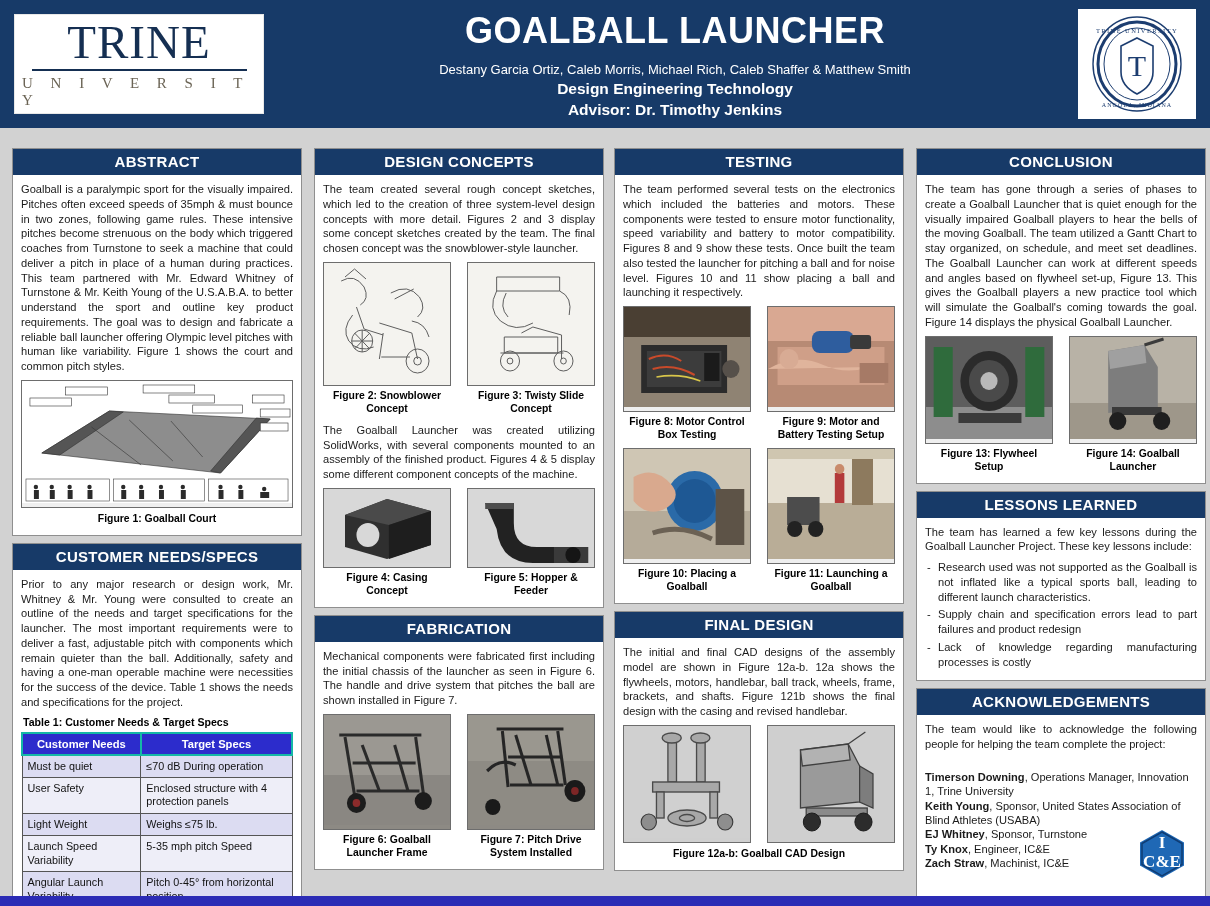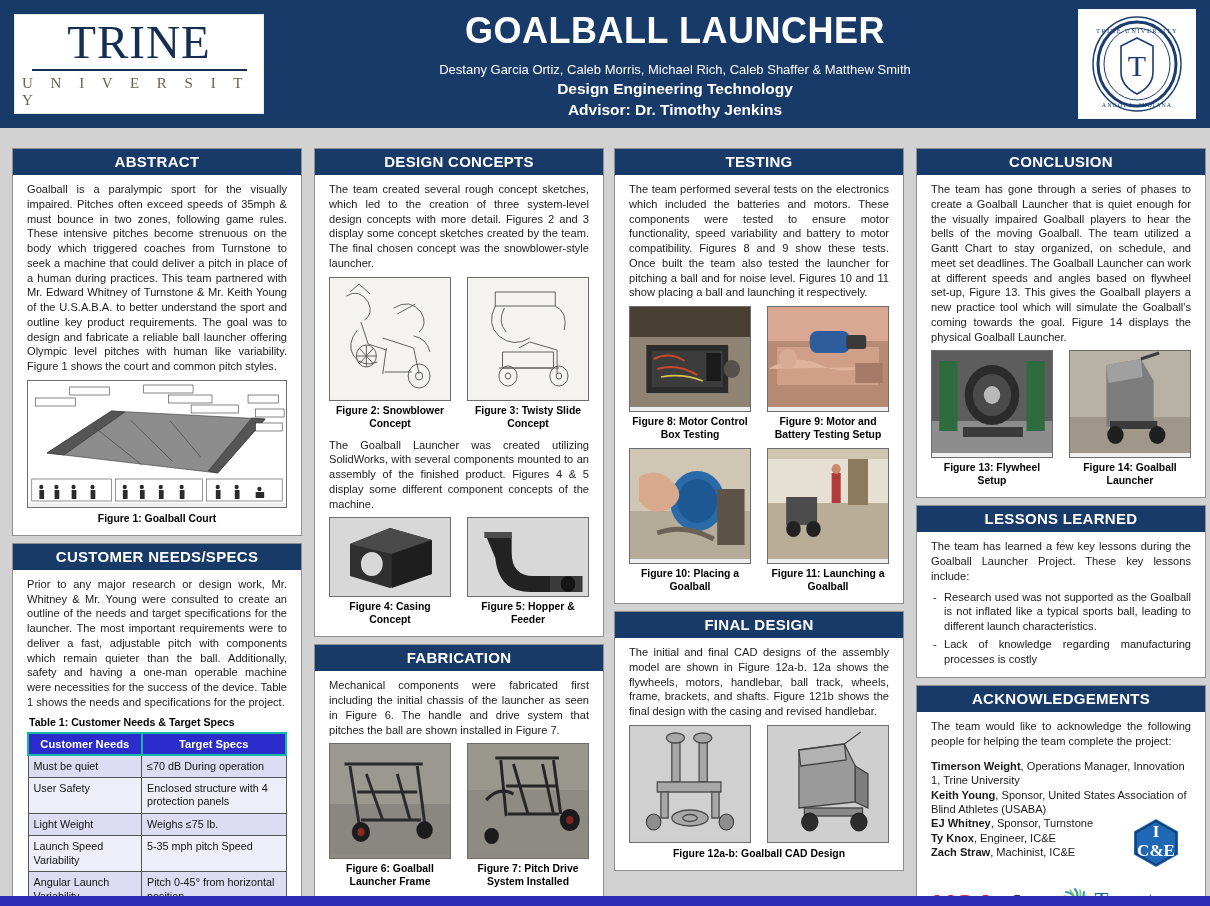--- a/index.html
+++ b/index.html
@@ -52,21 +52,21 @@
   .col-2 { left: 314px; }
   .col-3 { left: 614px; }
   .col-4 { left: 916px; }
 
   .block { background: #ffffff; border: 1px solid #8f8f8f; margin-bottom: 7px; }
   .sec-head {
     background: #173a68; color: #fff; text-align: center;
     font-size: 15px; font-weight: bold; letter-spacing: 0.3px;
     padding: 4px 0 5px;
   }
-  .sec-body { padding: 7px 14px 8px; }
+  .sec-body { padding: 7px 8px 8px; }
   p.body-text {
     font-size: 11.1px; line-height: 1.33; color: #1a1a1a; text-align: justify;
     margin-bottom: 6px;
   }
   p.body-text:last-child { margin-bottom: 0; }
 
   .fig-cap {
     font-size: 10.4px; font-weight: bold; text-align: center; color: #000;
     line-height: 1.25; padding: 3px 2px 2px;
   }
@@ -570,32 +570,33 @@
         </div>
       </div>
     </div>
 
     <div class="block">
       <div class="sec-head">LESSONS LEARNED</div>
       <div class="sec-body">
         <p class="body-text">The team has learned a few key lessons during the Goalball Launcher Project. These key lessons include:</p>
         <ul class="lessons">
           <li>Research used was not supported as the Goalball is not inflated like a typical sports ball, leading to different launch characteristics.</li>
+          <li>Supply chain and specification errors lead to part failures and product redesign</li>
           <li>Lack of knowledge regarding manufacturing processes is costly</li>
         </ul>
       </div>
     </div>
 
     <div class="block">
       <div class="sec-head">ACKNOWLEDGEMENTS</div>
       <div class="sec-body">
-        <p class="body-text" style="margin-bottom:10px">The team would like to acknowledge the following people for helping the team complete the project:</p>
+        <p class="body-text" style="margin-bottom:18px">The team would like to acknowledge the following people for helping the team complete the project:</p>
 
         <div class="ack-line">
-          <b>Timerson Weight</b><span>, Operations Manager, Innovation 1, Trine University</span>
+          <b>Timerson Downing</b><span>, Operations Manager, Innovation 1, Trine University</span>
         </div>
         <div class="ack-line">
           <b>Keith Young</b><span>, Sponsor, United States Association of Blind Athletes (USABA)</span>
         </div>
         <div class="ack-line">
           <b>EJ Whitney</b><span>, Sponsor, Turnstone</span>
         </div>
         <div class="ack-line">
           <b>Ty Knox</b><span>, Engineer, IC&amp;E</span>
         </div>

